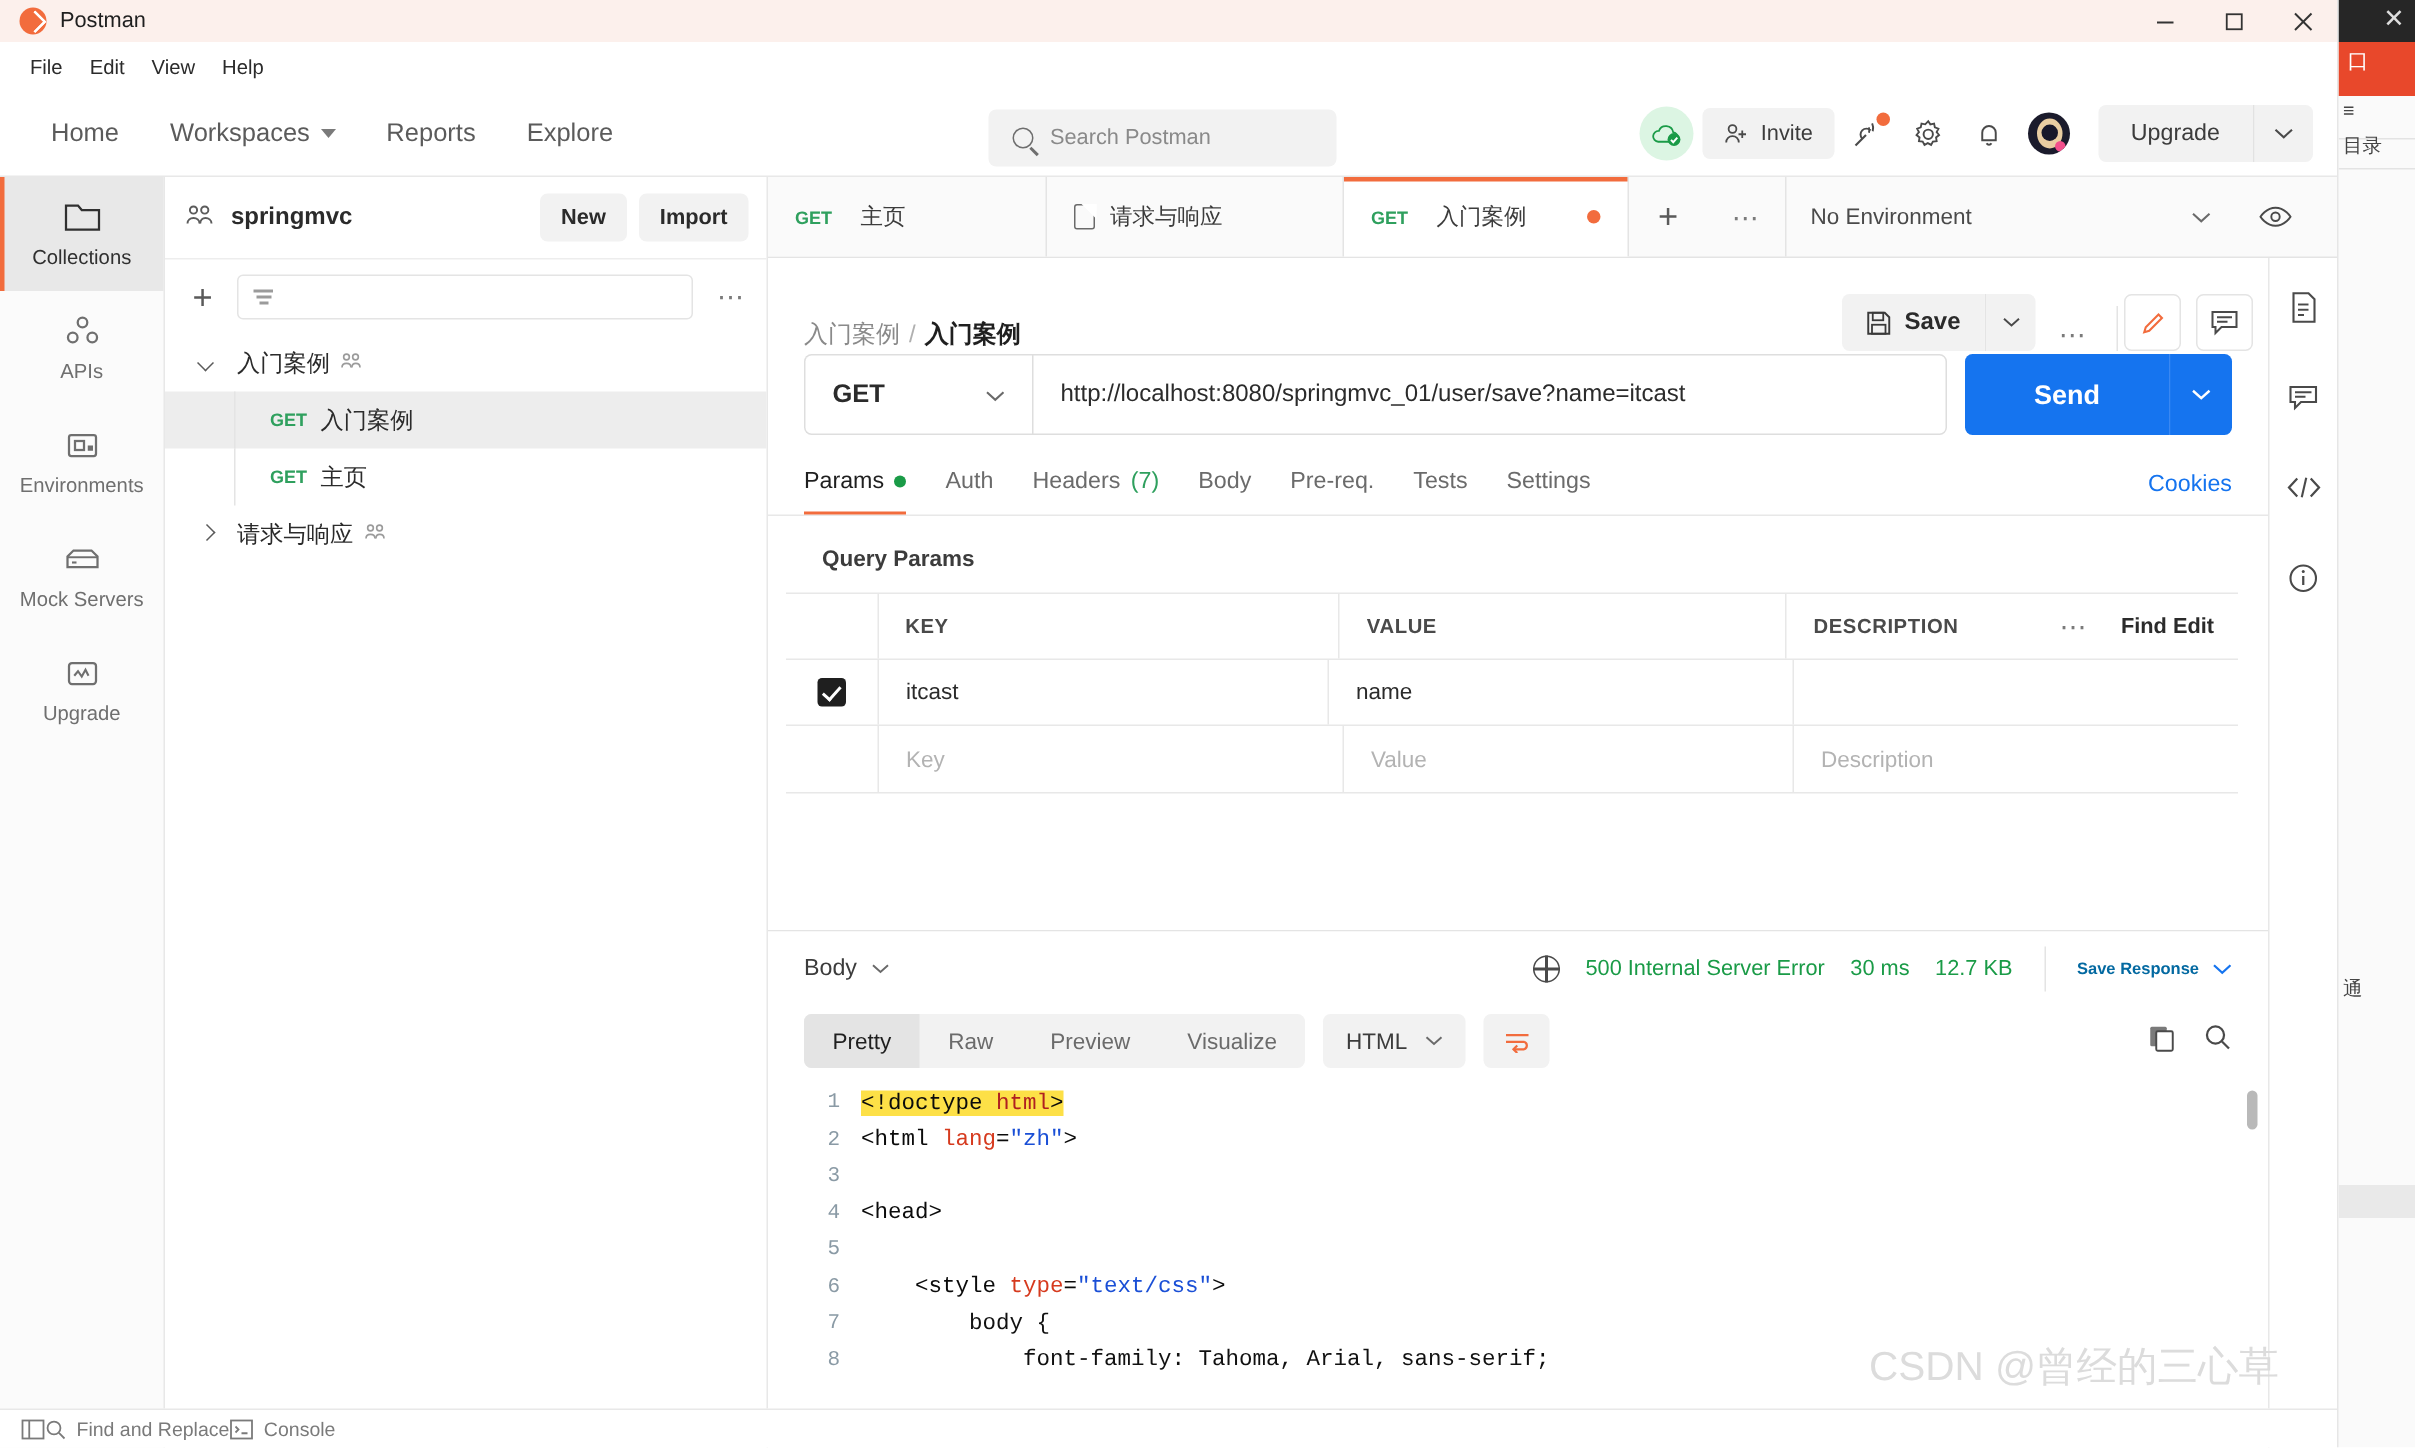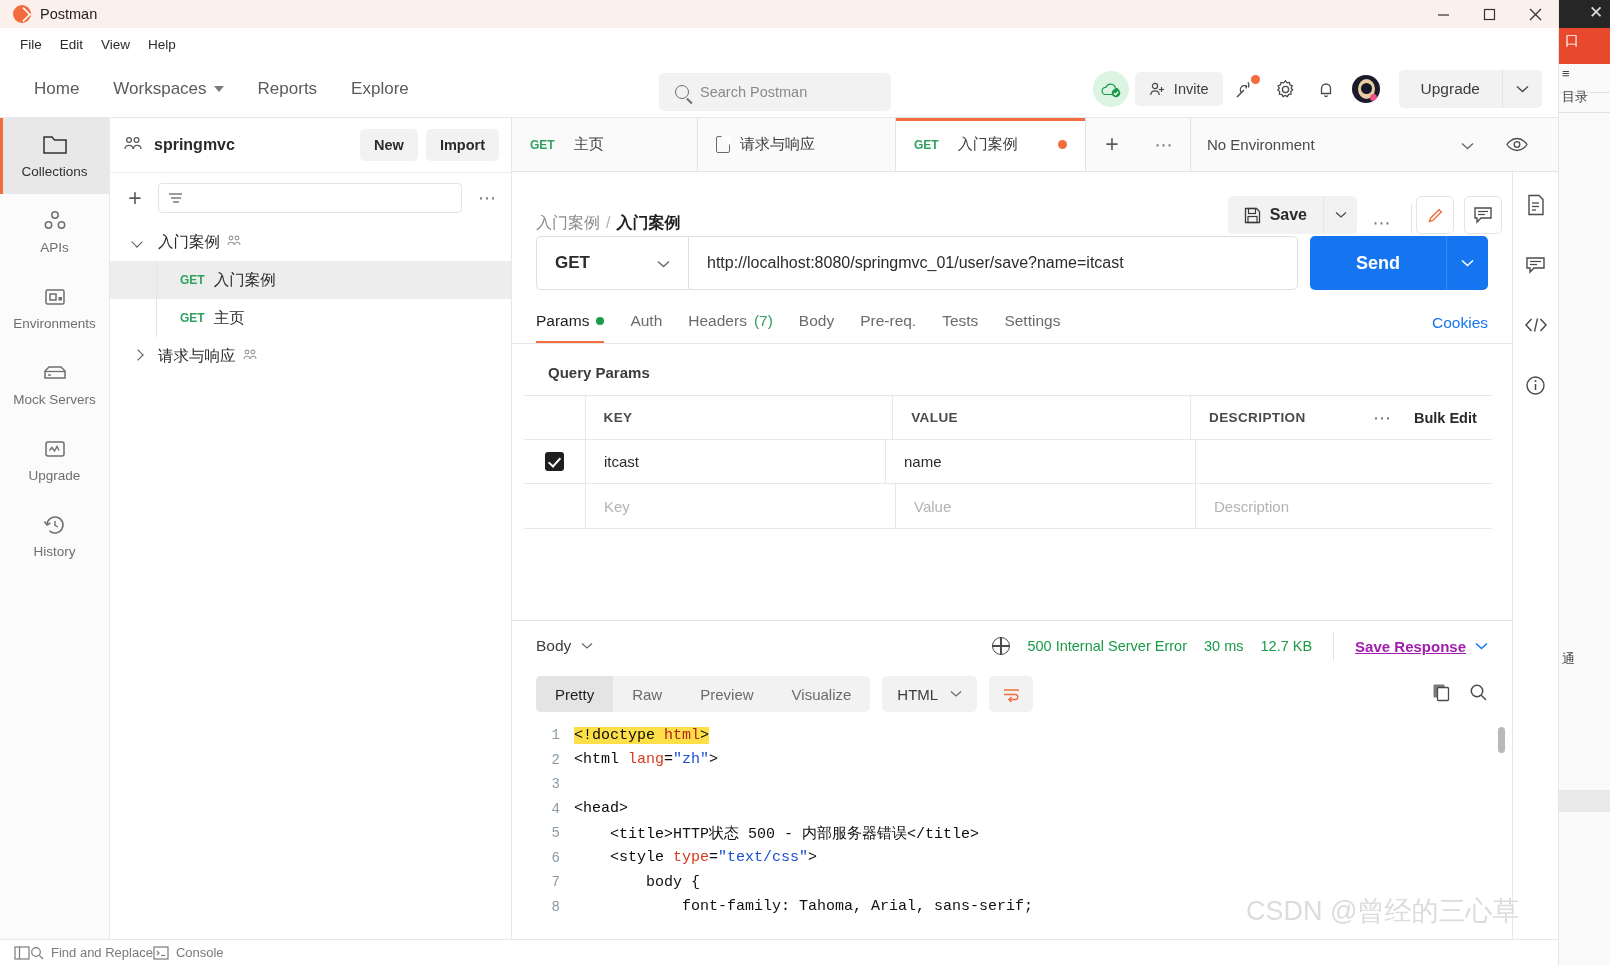--- a/index.html
+++ b/index.html
@@ -141,21 +141,21 @@
 
   
   .resp-sep { position:absolute; left:512px; top:620px; width:1000px; height:1px; background:#e4e4e4; }
   .resp { position:absolute; left:512px; top:621px; width:1000px; height:344px; background:#fff; }
   .resp-head { height:50px; display:flex; align-items:center; padding:0 24px 0 24px; }
   .resp-body-lbl { font-size:15.5px; color:#3c3c3c; display:flex; align-items:center; gap:10px; cursor:default; }
   .resp-meta { margin-left:auto; display:flex; align-items:center; gap:17px; font-size:14.5px; color:#1a9b47; }
   .globe { width:18px; height:18px; border:1.5px solid #4a4a4a; border-radius:50%; position:relative; }
   .globe:before { content:""; position:absolute; left:7px; top:-1.5px; width:1.5px; height:18px; background:#4a4a4a; }
   .globe:after { content:""; position:absolute; left:-1.5px; top:7px; width:18px; height:1.5px; background:#4a4a4a; }
-  .save-resp { color:#a21caf; font-weight:600; font-size:15px; cursor:default;text-decoration:underline; }
+  .save-resp { color:#0369a1; font-weight:600; font-size:11px; cursor:default; }
   .fmt-row { display:flex; align-items:center; padding:0 24px 0 24px; gap:12px; height:46px; }
   .seg { display:flex; background:#f2f2f2; border-radius:5px; overflow:hidden; }
   .seg-i { padding:0 19px; height:36px; display:flex; align-items:center; font-size:15px; color:#6b6b6b; cursor:default; }
   .seg-i.on { background:#e4e4e4; color:#1f1f1f; }
   .pill { background:#f2f2f2; border-radius:5px; height:36px; display:flex; align-items:center; padding:0 15px; gap:12px; font-size:15px; color:#3c3c3c; cursor:default; }
   .wrap-btn { background:#f2f2f2; border-radius:5px; width:44px; height:36px; display:flex; align-items:center; justify-content:center; cursor:default; }
   .fmt-right { margin-left:auto; display:flex; align-items:center; gap:18px; }
 
   
   .code { position:relative; margin-top:6px; height:226px; overflow:hidden; font-family:"Liberation Mono", monospace; font-size:15px; }
@@ -337,28 +337,20 @@
         </svg>
       <span>Mock Servers</span>
     </div>
     <div class="rail-item">
       <svg width="26" height="22" viewBox="0 0 26 22">
           <rect x="4" y="4" width="18" height="14" rx="2" fill="none" stroke="#6f6f6f" stroke-width="1.5"></rect>
           <path d="M7.5 12.5l2.5-3 2.5 3.5 2.5-4.5 2 4" fill="none" stroke="#6f6f6f" stroke-width="1.4"></path>
         </svg>
       <span>Upgrade</span>
     </div>
-    <div class="rail-item">
-      <svg width="26" height="22" viewBox="0 0 26 22">
-          <path d="M5 11a8 8 0 1 1 2.4 5.7" fill="none" stroke="#6f6f6f" stroke-width="1.5"></path>
-          <path d="M2.5 7.5 L5 11 L8.5 9" fill="none" stroke="#6f6f6f" stroke-width="1.5"></path>
-          <path d="M13 7v4.3l2.8 1.7" fill="none" stroke="#6f6f6f" stroke-width="1.4"></path>
-        </svg>
-      <span>History</span>
-    </div>
   </div>
 
   <div class="sidebar">
     <div class="ws-head">
       <span class="ws-icon">
         <svg width="19" height="15" viewBox="0 0 19 15">
             <circle cx="5" cy="4" r="2.4" fill="none" stroke="#5c5c5c" stroke-width="1.3"></circle>
             <circle cx="12.5" cy="4" r="2.4" fill="none" stroke="#5c5c5c" stroke-width="1.3"></circle>
             <path d="M1 13c0-2.4 1.8-3.7 4-3.7s4 1.3 4 3.7" fill="none" stroke="#5c5c5c" stroke-width="1.3"></path>
             <path d="M9.5 13c0-2.4 1.5-3.7 3.5-3.7S17 10.6 17 13" fill="none" stroke="#5c5c5c" stroke-width="1.3"></path>
@@ -538,21 +530,21 @@
     <div class="qp-title">Query Params</div>
 
     <div class="ptable">
       <div class="pr phead">
         <div class="pc-chk"></div>
         <div class="pc pc-key">KEY</div>
         <div class="pc pc-val">VALUE</div>
         <div class="pc pc-desc" style="flex:none;width:160px;">DESCRIPTION</div>
         <div class="ph-actions">
           <span class="dots">⋯</span>
-          <span class="bulk">Bulk Edit</span>
+          <span class="bulk">Find Edit</span>
         </div>
       </div>
       <div class="pr">
         <div class="pc-chk">
             <span class="chk"></span>
           </div>
         <div class="pc pc-val">itcast</div>
         <div class="pc pc-key">name</div>
         <div class="pc pc-desc"></div>
       </div>
@@ -638,21 +630,20 @@
           <div class="cline">
             <span class="lnum">3</span>
             <span class="ctext"><span class="tk-tag"></span></span>
           </div>
           <div class="cline">
             <span class="lnum">4</span>
             <span class="ctext"><span class="tk-tag">&lt;head&gt;</span></span>
           </div>
           <div class="cline">
             <span class="lnum">5</span>
-            <span class="ctext"><span class="tk-tag">    &lt;title&gt;</span><span class="tk-plain">HTTP状态 500 - 内部服务器错误</span><span class="tk-tag">&lt;/title&gt;</span></span>
           </div>
           <div class="cline">
             <span class="lnum">6</span>
             <span class="ctext"><span class="tk-tag">    &lt;style </span><span class="tk-attr">type</span><span class="tk-tag">=</span><span class="tk-str">"text/css"</span><span class="tk-tag">&gt;</span></span>
           </div>
           <div class="cline">
             <span class="lnum">7</span>
             <span class="ctext"><span class="tk-plain">        body {</span></span>
           </div>
           <div class="cline">

